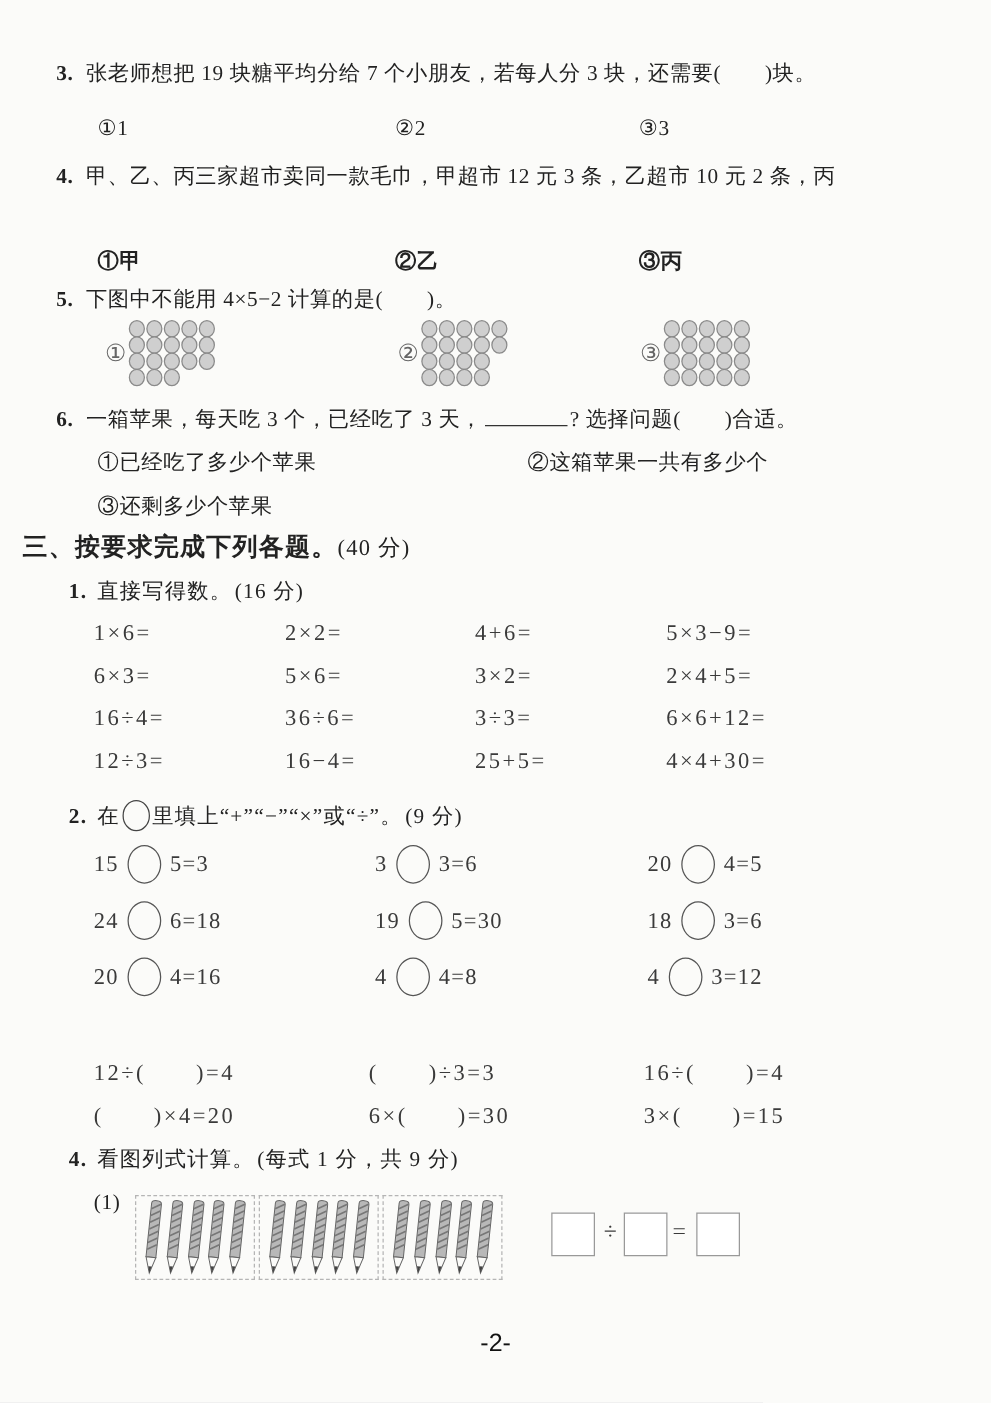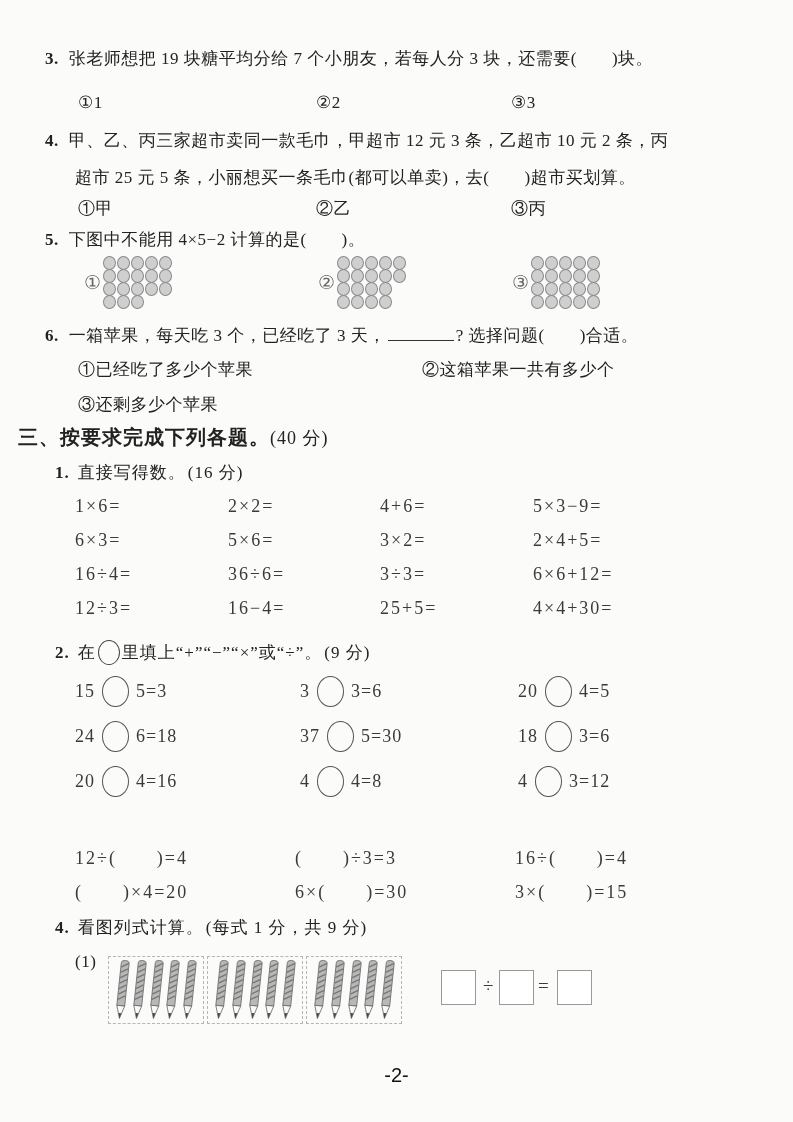--- a/index.html
+++ b/index.html
@@ -134,24 +134,21 @@
   </div>
   <div class="opt-row" style="top:92px;" id="q3-options">
       <span class="opt" style="left: 78px;">①1</span>
       <span class="opt" style="left: 316px;">②2</span>
       <span class="opt" style="left: 511px;">③3</span>
     </div>
 
   <div class="abs qline" style="left:45px; top:129px;">
     <span class="qnum">4.</span><span>甲、乙、丙三家超市卖同一款毛巾，甲超市 12 元 3 条，乙超市 10 元 2 条，丙</span>
   </div>
-  <div class="abs qline" style="left:75px; top:166px;">
-    <span>超市 25 元 5 条，小丽想买一条毛巾(都可以单卖)，去(　　)超市买划算。</span>
-  </div>
-  <div class="opt-row" style="top:197px;" id="q4-options">
+  <div class="opt-row" style="top:197px;font-weight:bold;" id="q4-options">
       <span class="opt" style="left: 78px;">①甲</span>
       <span class="opt" style="left: 316px;">②乙</span>
       <span class="opt" style="left: 511px;">③丙</span>
     </div>
 
   <div class="abs qline" style="left:45px; top:228px;">
     <span class="qnum">5.</span><span>下图中不能用 4×5−2 计算的是(　　)。</span>
   </div>
   <div class="abs" style="left:0; top:256px; width:793px; height:60px;" id="q5-diagrams">
       <div class="diagram" style="left: 84px; top: 0px;">
@@ -306,21 +303,21 @@
         <span>20</span>
         <span class="op-circle"></span>
         <span>4=5</span>
       </span>
       <span class="circprob" style="left: 75px; top: 45px;">
         <span>24</span>
         <span class="op-circle"></span>
         <span>6=18</span>
       </span>
       <span class="circprob" style="left: 300px; top: 45px;">
-        <span>37</span>
+        <span>19</span>
         <span class="op-circle"></span>
         <span>5=30</span>
       </span>
       <span class="circprob" style="left: 518px; top: 45px;">
         <span>18</span>
         <span class="op-circle"></span>
         <span>3=6</span>
       </span>
       <span class="circprob" style="left: 75px; top: 90px;">
         <span>20</span>

